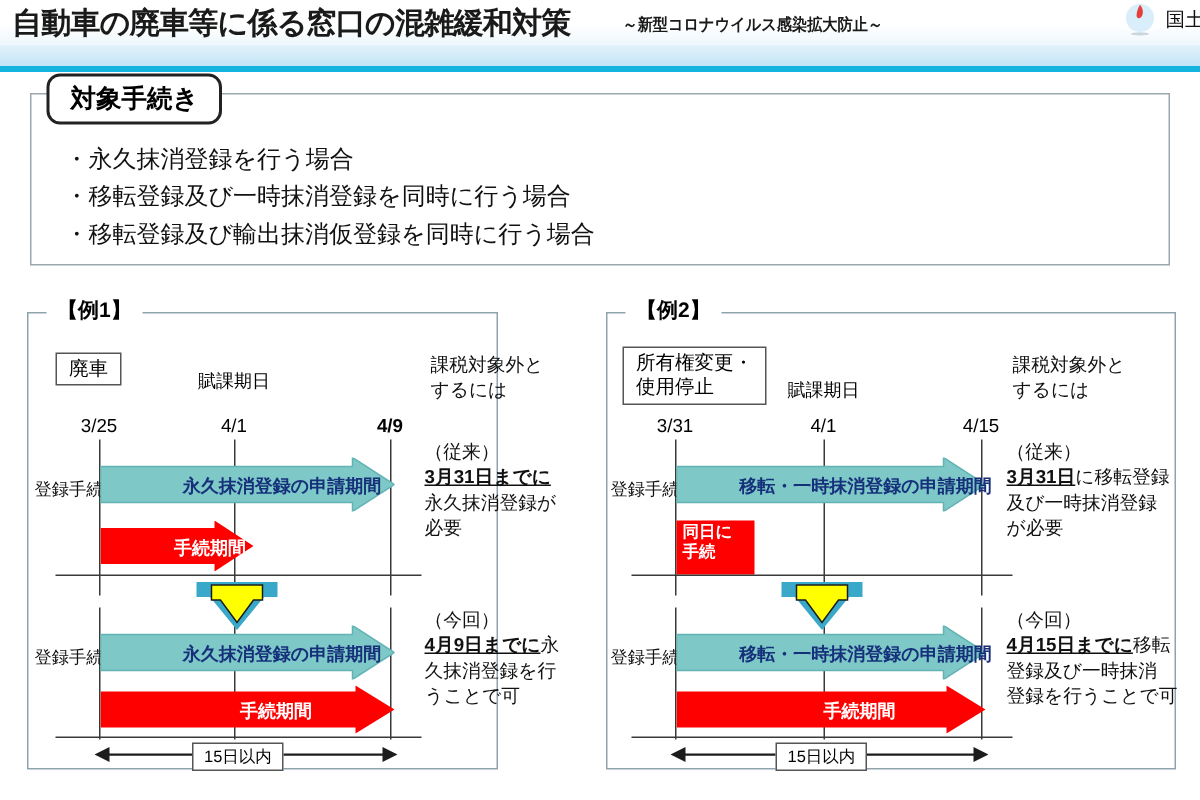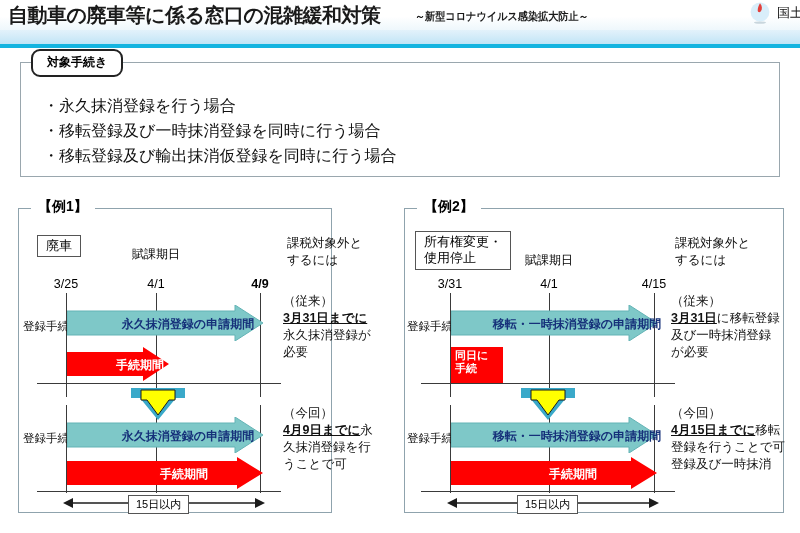--- a/index.html
+++ b/index.html
@@ -52,21 +52,21 @@
   
   #target-box{
     position:absolute;left:20px;top:62px;width:760px;height:115px;
     border:1px solid #9aa7ae;background:#fff;
     box-sizing:border-box;
   }
   #target-tab{
     position:absolute;left:10px;top:-14px;
     padding:3px 14px 4px 14px;
     border:2px solid #222;border-radius:9px;background:#fff;
-    font-size:12px;font-weight:bold;white-space:nowrap;
+    font-size:17px;font-weight:bold;white-space:nowrap;
   }
   .target-line{
     position:absolute;left:22px;
     font-size:16px;white-space:nowrap;color:#111;
   }
   #tl0{top:33px;} #tl1{top:58px;} #tl2{top:83px;}
 
   
   .panel{
     position:absolute;top:208px;height:305px;
@@ -300,17 +300,17 @@
     </div>
     <div class="note" style="left:266px;top:84px;">
       <div>（従来）</div>
       <div><span class="u">3月31日</span><span>に移転登録</span></div>
       <div>及び一時抹消登録</div>
       <div>が必要</div>
     </div>
     <div class="note" style="left:266px;top:196px;">
       <div>（今回）</div>
       <div><span class="u">4月15日までに</span><span>移転</span></div>
+      <div>登録及び一時抹消</div>
       <div>登録を行うことで可</div>
-      <div>登録及び一時抹消</div>
     </div>
   </div>
 </div>
 
 </body></html>

